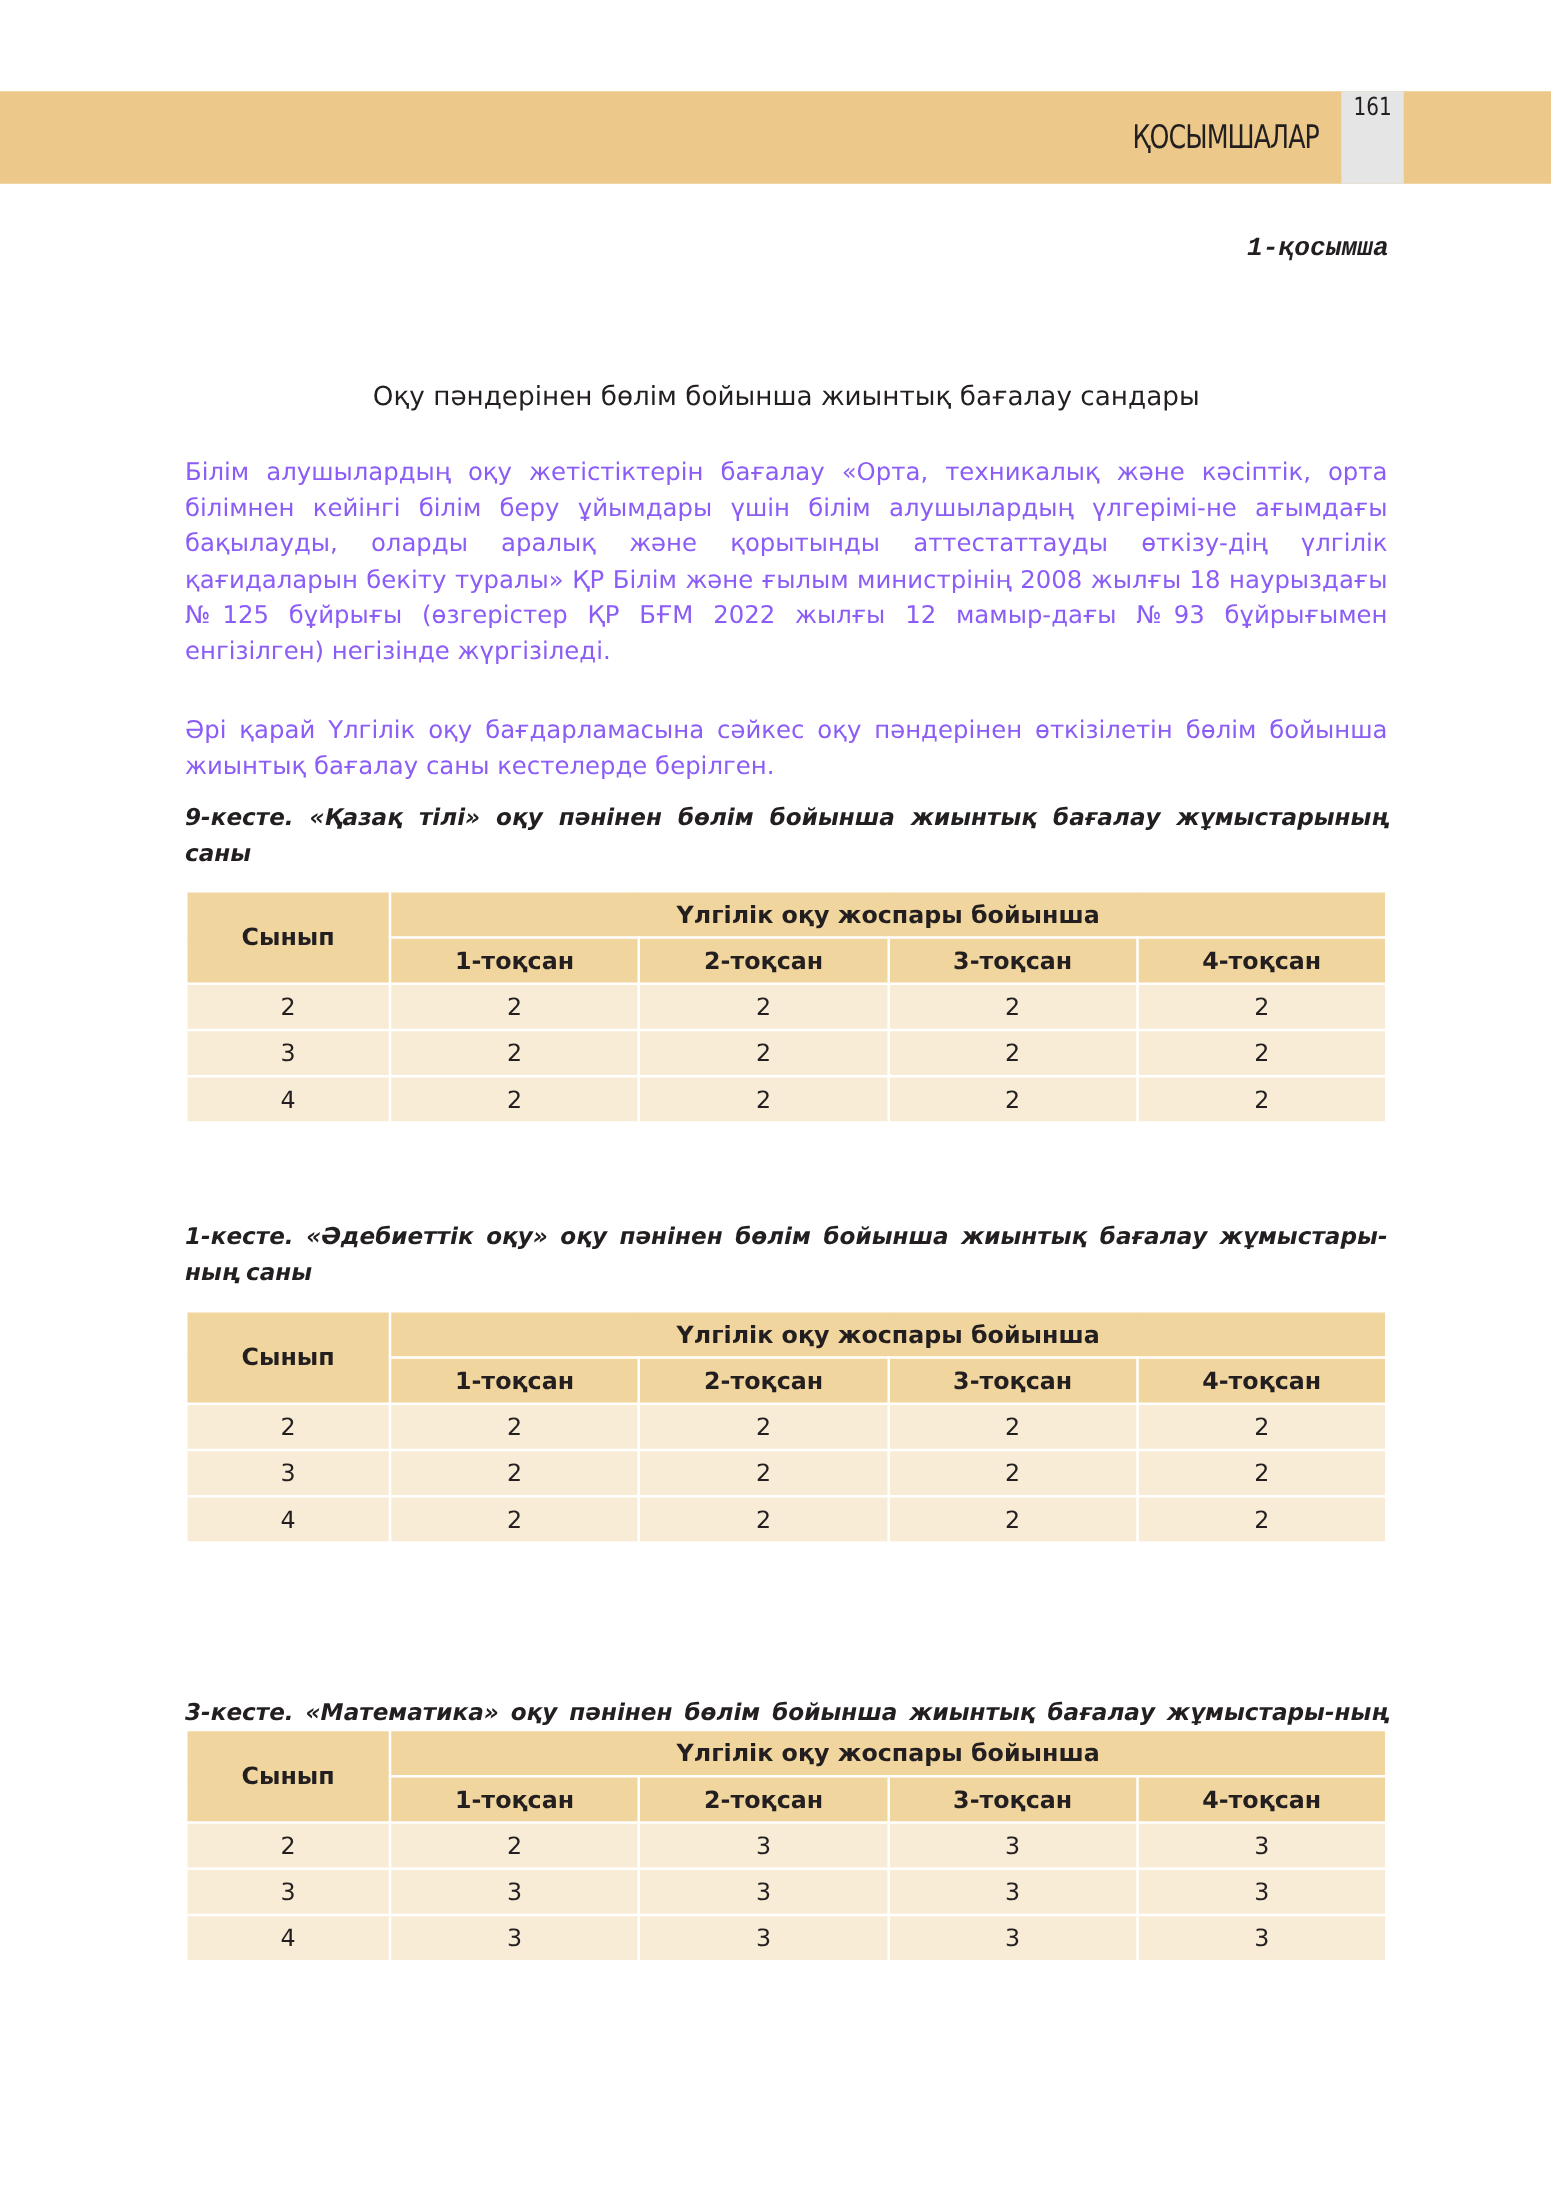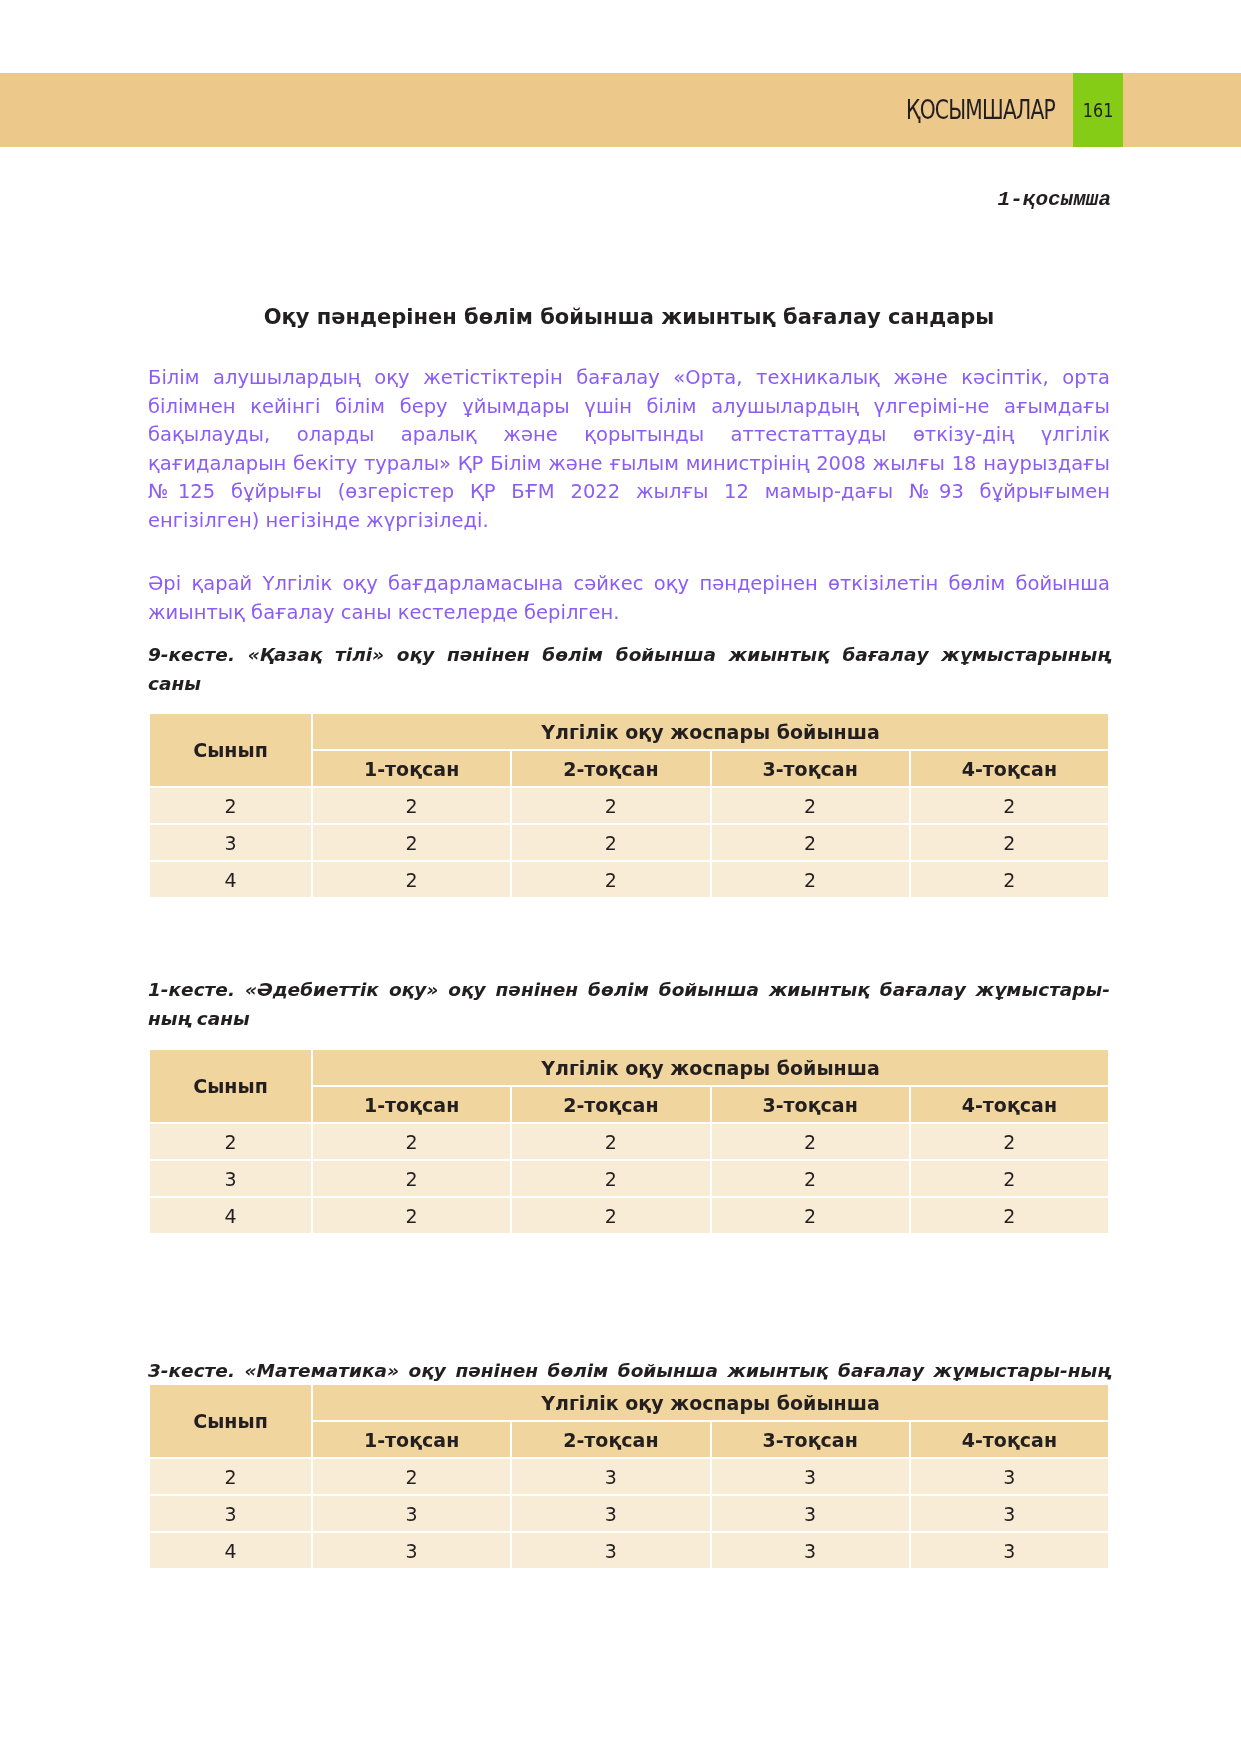--- a/index.html
+++ b/index.html
@@ -3,27 +3,27 @@
 <meta charset="utf-8">
 <style>
   * { box-sizing: border-box; margin: 0; padding: 0; }
   html, body { width: 1241px; height: 1754px; background: #ffffff; }
   body { position: relative; font-family: "DejaVu Sans", sans-serif; color: #231f20; overflow: hidden; }
 
   .header-band { position: absolute; left: 0; top: 73px; width: 1241px; height: 74px; background: #ecc98a; }
   .header-title { position: absolute; right: 186px; top: 73px; height: 74px; line-height: 74px;
     font-family: "DejaVu Sans", sans-serif; font-size: 26px; color: #231f20; letter-spacing: -1px;
     transform: scaleX(0.78); transform-origin: right center; }
-  .page-num-box { position: absolute; left: 1073px; top: 73px; width: 50px; height: 74px; background: #84cc16;
-    display: flex; align-items: center; justify-content: center; }
+  .page-num-box { position: absolute; left: 1073px; top: 73px; width: 50px; height: 74px; background: #e5e5e5;
+    display: flex; align-items: flex-start; justify-content: center; }
   .page-num { font-size: 20px; color: #231f20; transform: scaleX(0.8); }
 
   .appendix-label { position: absolute; right: 130px; top: 188px; font-size: 21px; font-weight: bold; font-style: italic; font-family: Liberation Mono, monospace; }
 
-  .doc-title { position: absolute; left: 148px; width: 962px; top: 305px; text-align: center; font-size: 21px; font-weight: bold; }
+  .doc-title { position: absolute; left: 148px; width: 962px; top: 305px; text-align: center; font-size: 21px; font-weight: normal; }
 
   .paragraph { position: absolute; left: 148px; width: 962px; font-size: 19.5px; line-height: 28.5px; text-align: justify; color: #8b5cf6; }
   .p1 { top: 364px; }
   .p2 { top: 570px; }
 
   .table-caption { position: absolute; left: 148px; width: 962px; font-size: 18.5px; line-height: 29px;
     font-weight: bold; font-style: italic; text-align: justify; }
   .cap1 { top: 640px; }
   .cap2 { top: 975px; }
   .cap3 { top: 1356px; }

